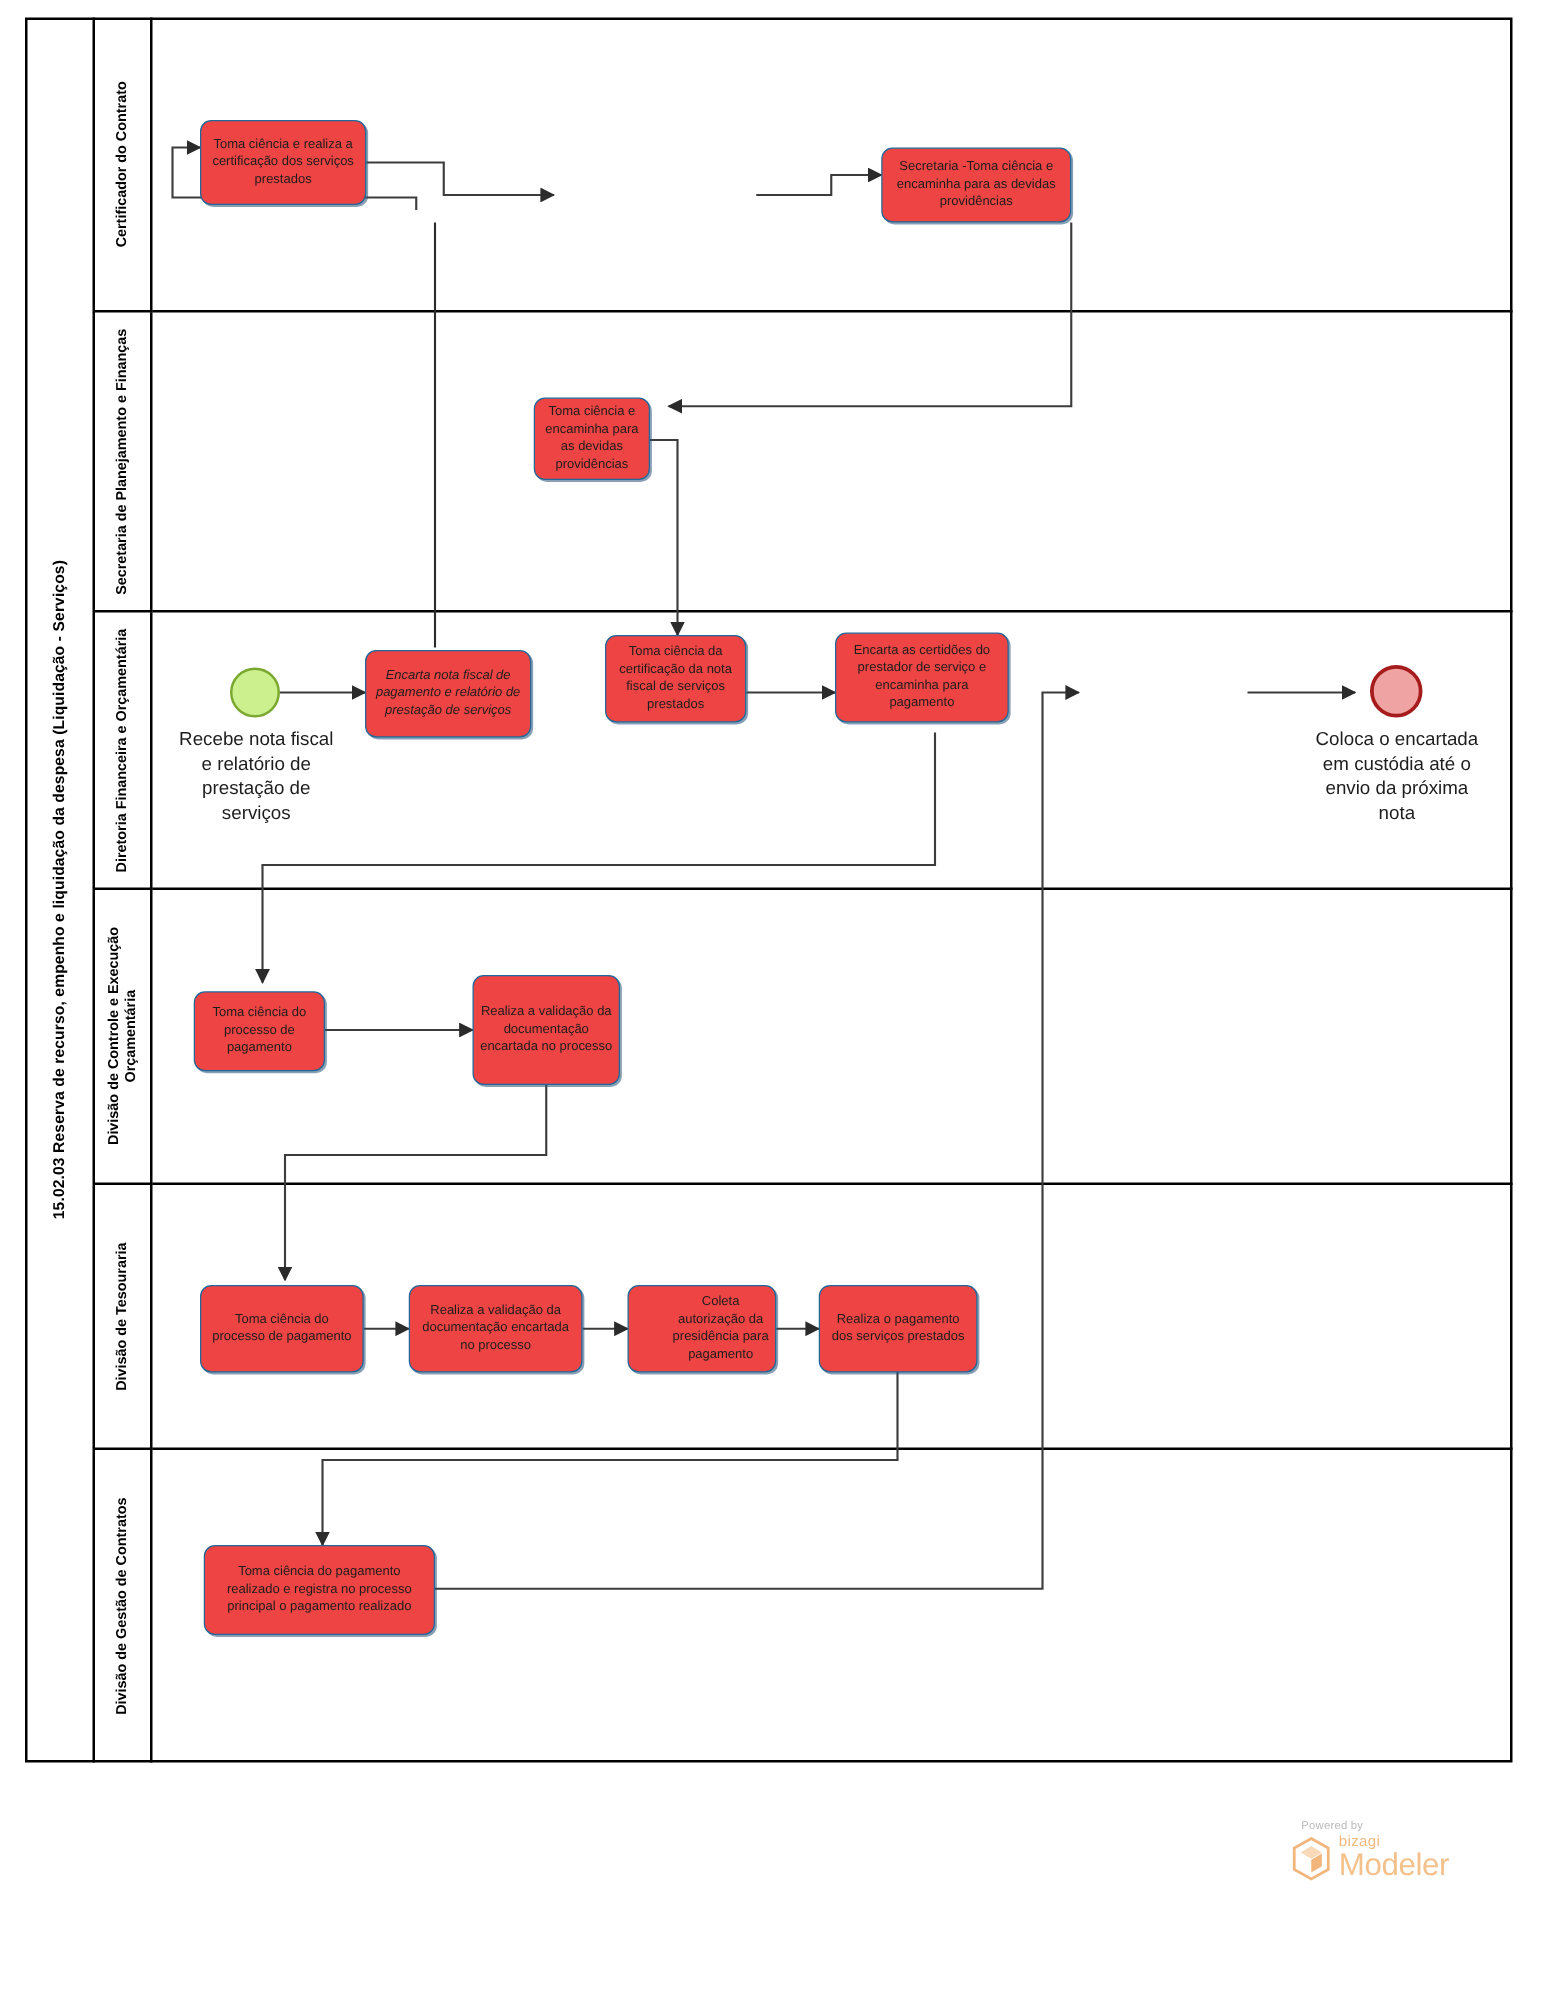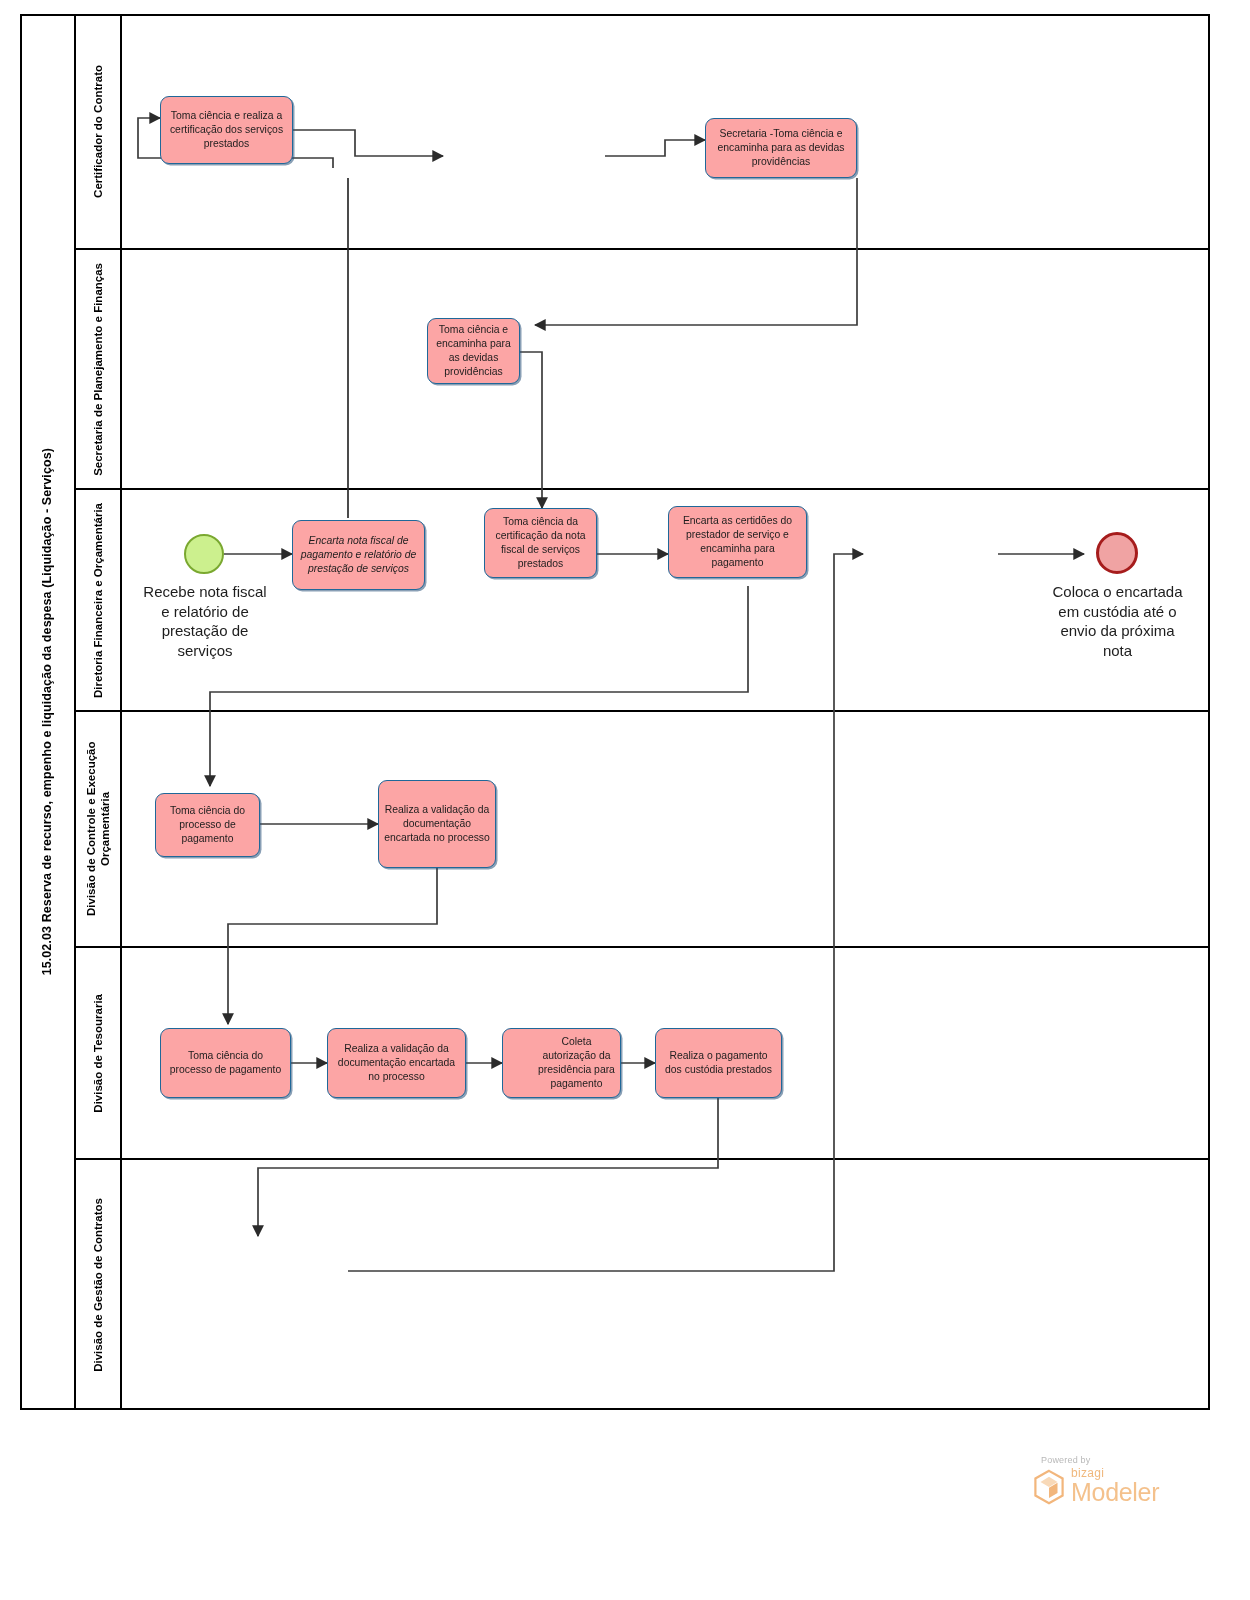--- a/index.html
+++ b/index.html
@@ -79,21 +79,21 @@
     width: 1088px;
     border-bottom: 2px solid #000;
     box-sizing: border-box;
   }
   .lane-body.last { border-bottom: none; }
 
   
   .task {
     position: absolute;
     box-sizing: border-box;
-    background: #fca5a5;
+    background: #ef4444;
     border: 1.6px solid #1f6899;
     border-radius: 9px;
     box-shadow: 1.5px 1.5px 0 rgba(40,80,120,0.55);
     display: flex;
     align-items: center;
     justify-content: center;
     text-align: center;
     padding: 3px 5px;
     font-size: 10.4px;
     line-height: 1.33;
@@ -250,22 +250,23 @@
 
   <div class="event end" style="left:1096px;top:532px;width:42px;height:42px;"></div>
   <div class="event-label" style="left:1045px;top:582px;width:145px;">Coloca o encartada em custódia até o envio da próxima nota</div>
 
   <div class="task" style="left:155px;top:793px;width:105px;height:64px;">Toma ciência do processo de pagamento</div>
   <div class="task" style="left:378px;top:780px;width:118px;height:88px;">Realiza a validação da documentação encartada no processo</div>
 
   <div class="task" style="left:160px;top:1028px;width:131px;height:70px;">Toma ciência do processo de pagamento</div>
   <div class="task" style="left:327px;top:1028px;width:139px;height:70px;">Realiza a validação da documentação encartada no processo</div>
   <div class="task" style="left:502px;top:1028px;width:119px;height:70px;padding-left:35px;">Coleta autorização da presidência para pagamento</div>
-  <div class="task" style="left:655px;top:1028px;width:127px;height:70px;">Realiza o pagamento dos custódia prestados</div>
-
+  <div class="task" style="left:655px;top:1028px;width:127px;height:70px;">Realiza o pagamento dos serviços prestados</div>
+
+  <div class="task" style="left:163px;top:1236px;width:185px;height:72px;">Toma ciência do pagamento realizado e registra no processo principal o pagamento realizado</div>
 
   <div class="watermark">
     <div class="wm-powered">Powered by</div>
     <div class="wm-row">
       <svg class="wm-mark" viewBox="0 0 40 42">
         <path d="M20 2 L36 11 L36 31 L20 40 L4 31 L4 11 Z" fill="none" stroke="#f2b67c" stroke-width="2.6"></path>
         <path d="M20 9 L30 15 L20 21 L10 15 Z" fill="#f8d9b8"></path>
         <path d="M20 22 L30 16 L30 28 L20 34 Z" fill="#f2b67c"></path>
       </svg>
       <div class="wm-txt">

